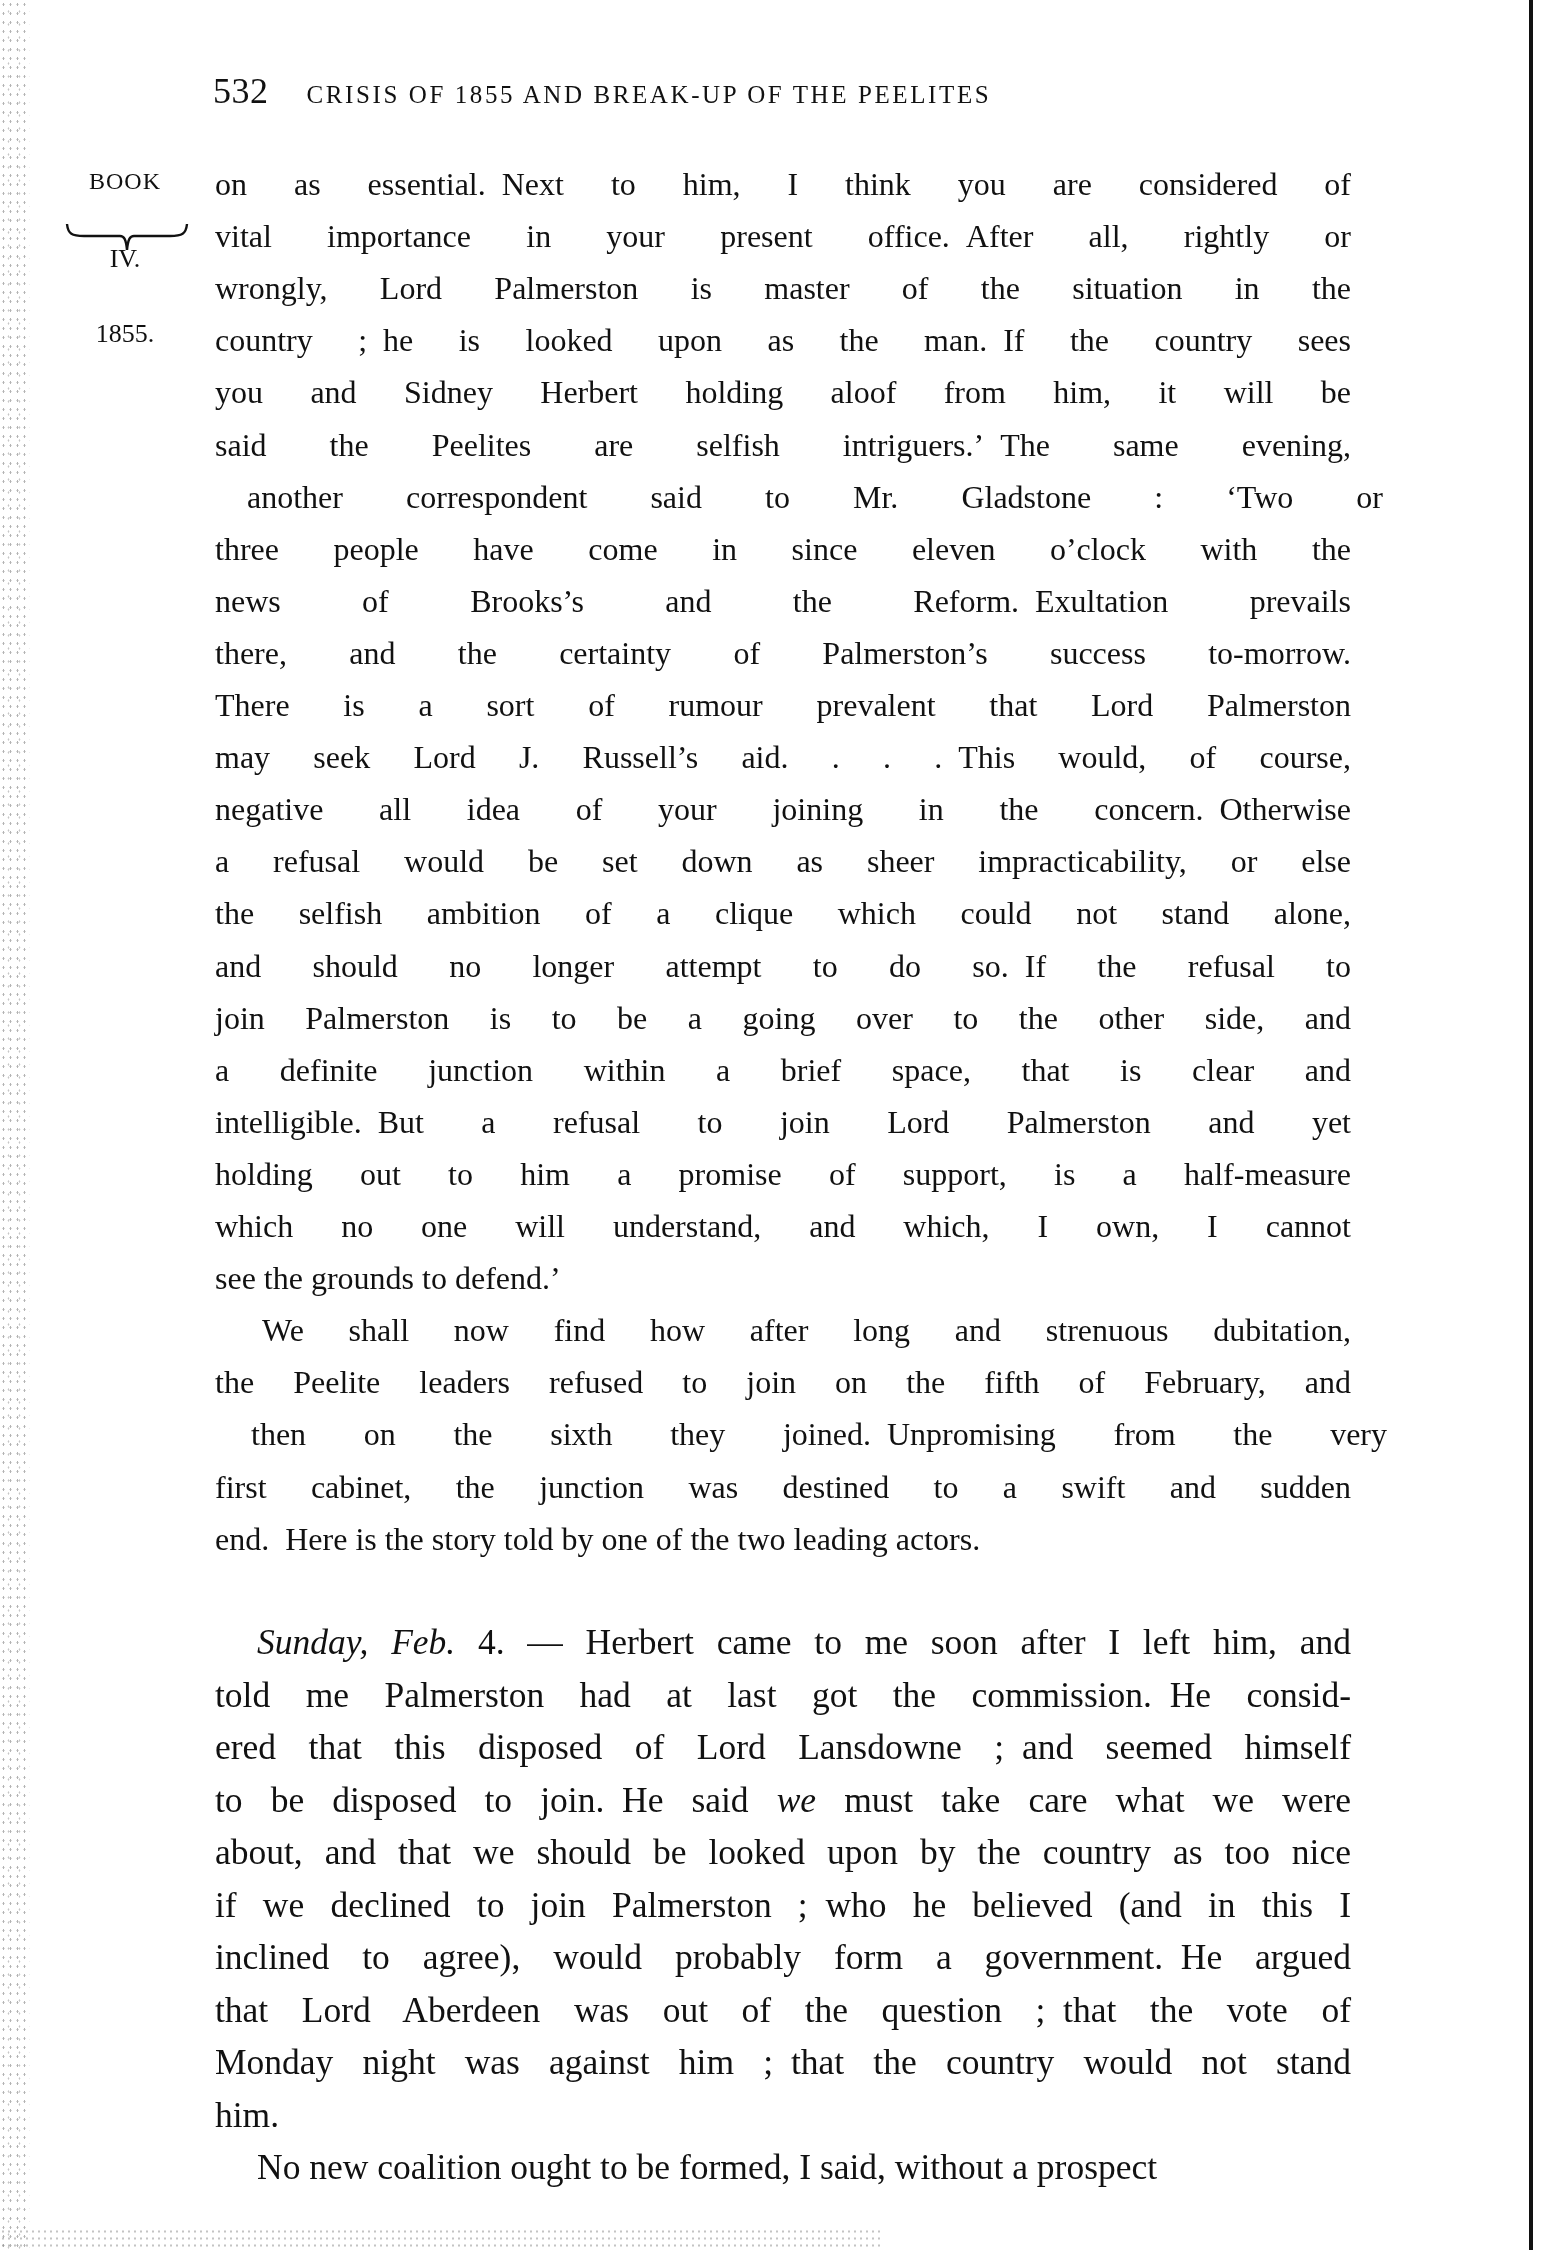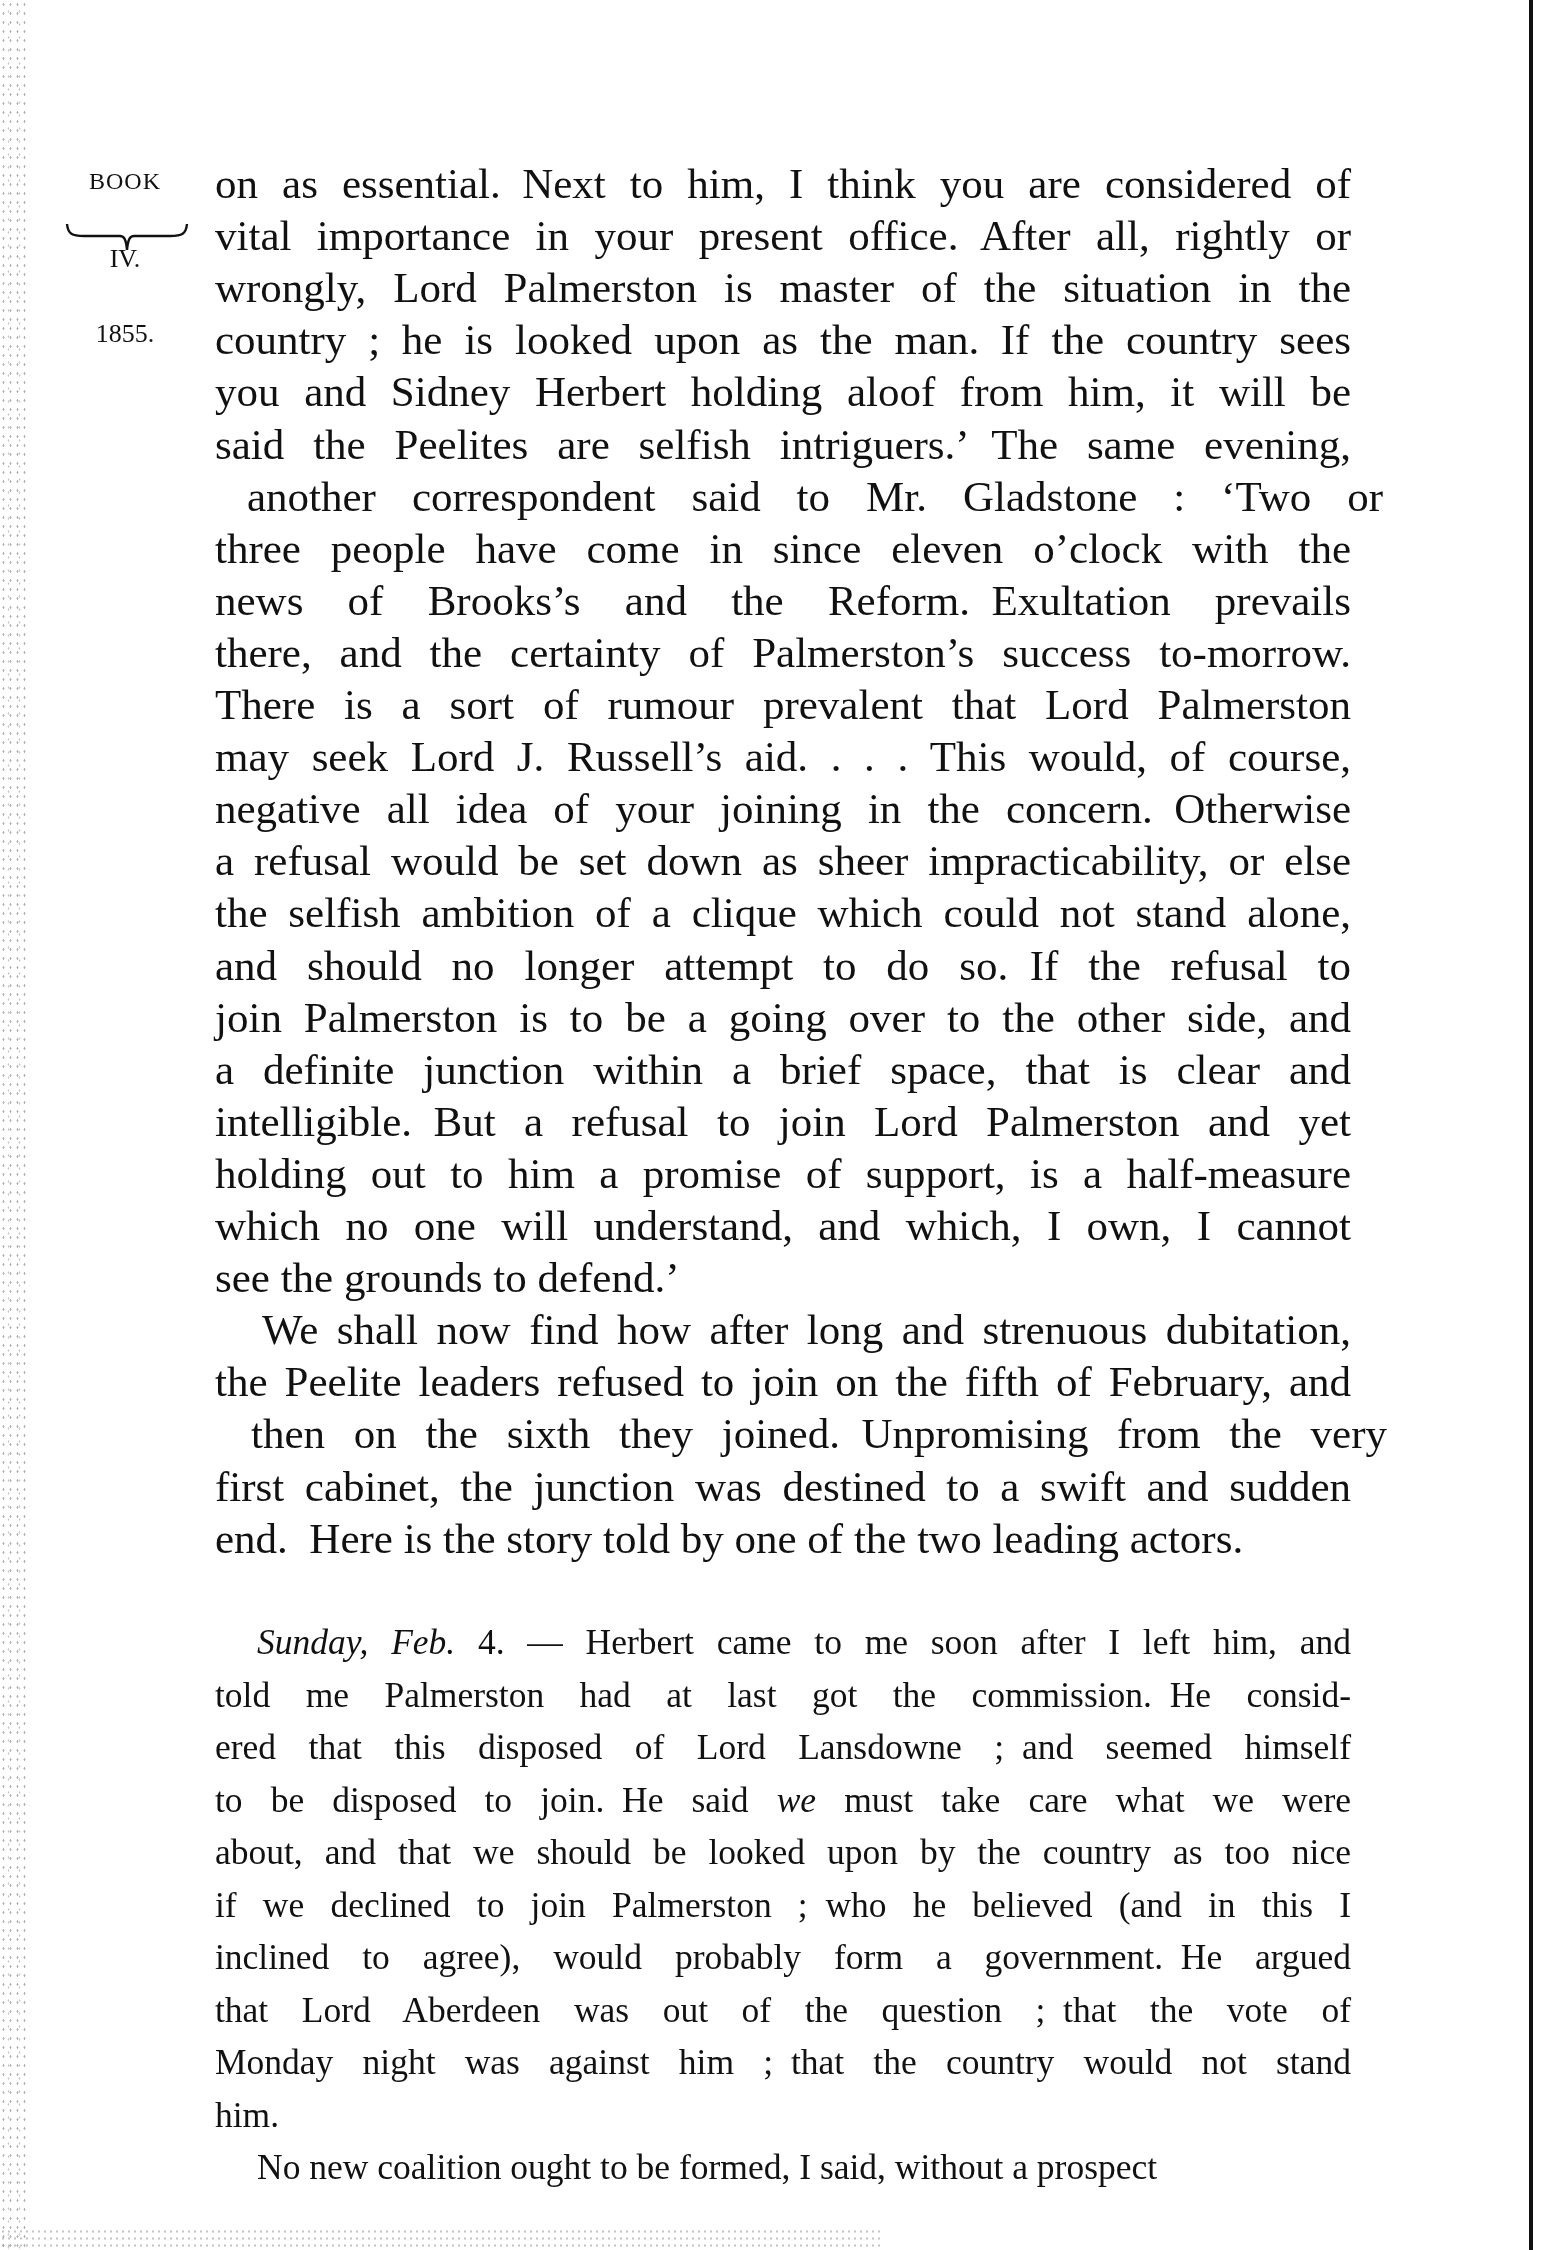--- a/index.html
+++ b/index.html
@@ -17,36 +17,40 @@
      white-space: nowrap; }
   .page-num { font-size: 36px; letter-spacing: 0.5px; }
   .running-title { font-size: 27px; font-variant: small-caps; text-transform: lowercase;
      letter-spacing: 2.4px; margin-left: 34px; font-weight: normal; }
   .running-title.caps { text-transform: none; font-variant: normal; font-size: 25px; letter-spacing: 2.6px; }
   .margin-note { position: absolute; left: 70px; width: 110px; text-align: center; }
   .mn-book { top: 168px; font-size: 24px; letter-spacing: 1px; }
   .mn-vol { top: 196px; font-size: 26px; margin-top: 48px; }
   .mn-brace { top: 222px; left: 64px; width: 126px; height: 34px; }
   .mn-year { top: 284px; font-size: 26px; margin-top: 35px; }
-  .line { position: absolute; left: 215px; width: 1136px; font-size: 43px; line-height: 46px;
+  .line { position: absolute; left: 215px; width: 1136px; font-size: 32px; line-height: 46px;
      height: 46px; text-align: justify; text-align-last: justify; white-space: nowrap; }
   .line.last { text-align-last: left; }
   .line.indent { left: 262px; width: 1089px; }
   .line.small { font-size: 35.5px; }
   .line.small.indent { left: 257px; width: 1094px; }
   em { font-style: italic; }
 </style>
 </head>
 <body>
 
 <div class="page">
   <div class="scan-edge"></div>
   <div class="scan-bottom"></div>
   <div class="right-rule"></div>
 
+  <div class="header">
+    <span class="page-num">532</span>
+    <span class="running-title caps">CRISIS OF 1855 AND BREAK-UP OF THE PEELITES</span>
+  </div>
 
   <div class="margin-note mn-book">BOOK</div>
   <div class="margin-note mn-vol">IV.</div>
   <svg class="margin-note mn-brace" viewBox="0 0 126 34">
     <path d="M3 2 C4 12 8 14 20 14 L56 14 C60 14 62 17 63 28 C64 17 66 14 70 14 L106 14 C118 14 122 12 123 2" fill="none" stroke="#111" stroke-width="2.4"></path>
   </svg>
   <div class="margin-note mn-year">1855.</div>
 
   <div id="text-body">
       <div class="line" style="top: 161px; white-space: nowrap;"><span>on as essential. Next to him, I think you are considered of</span></div>

